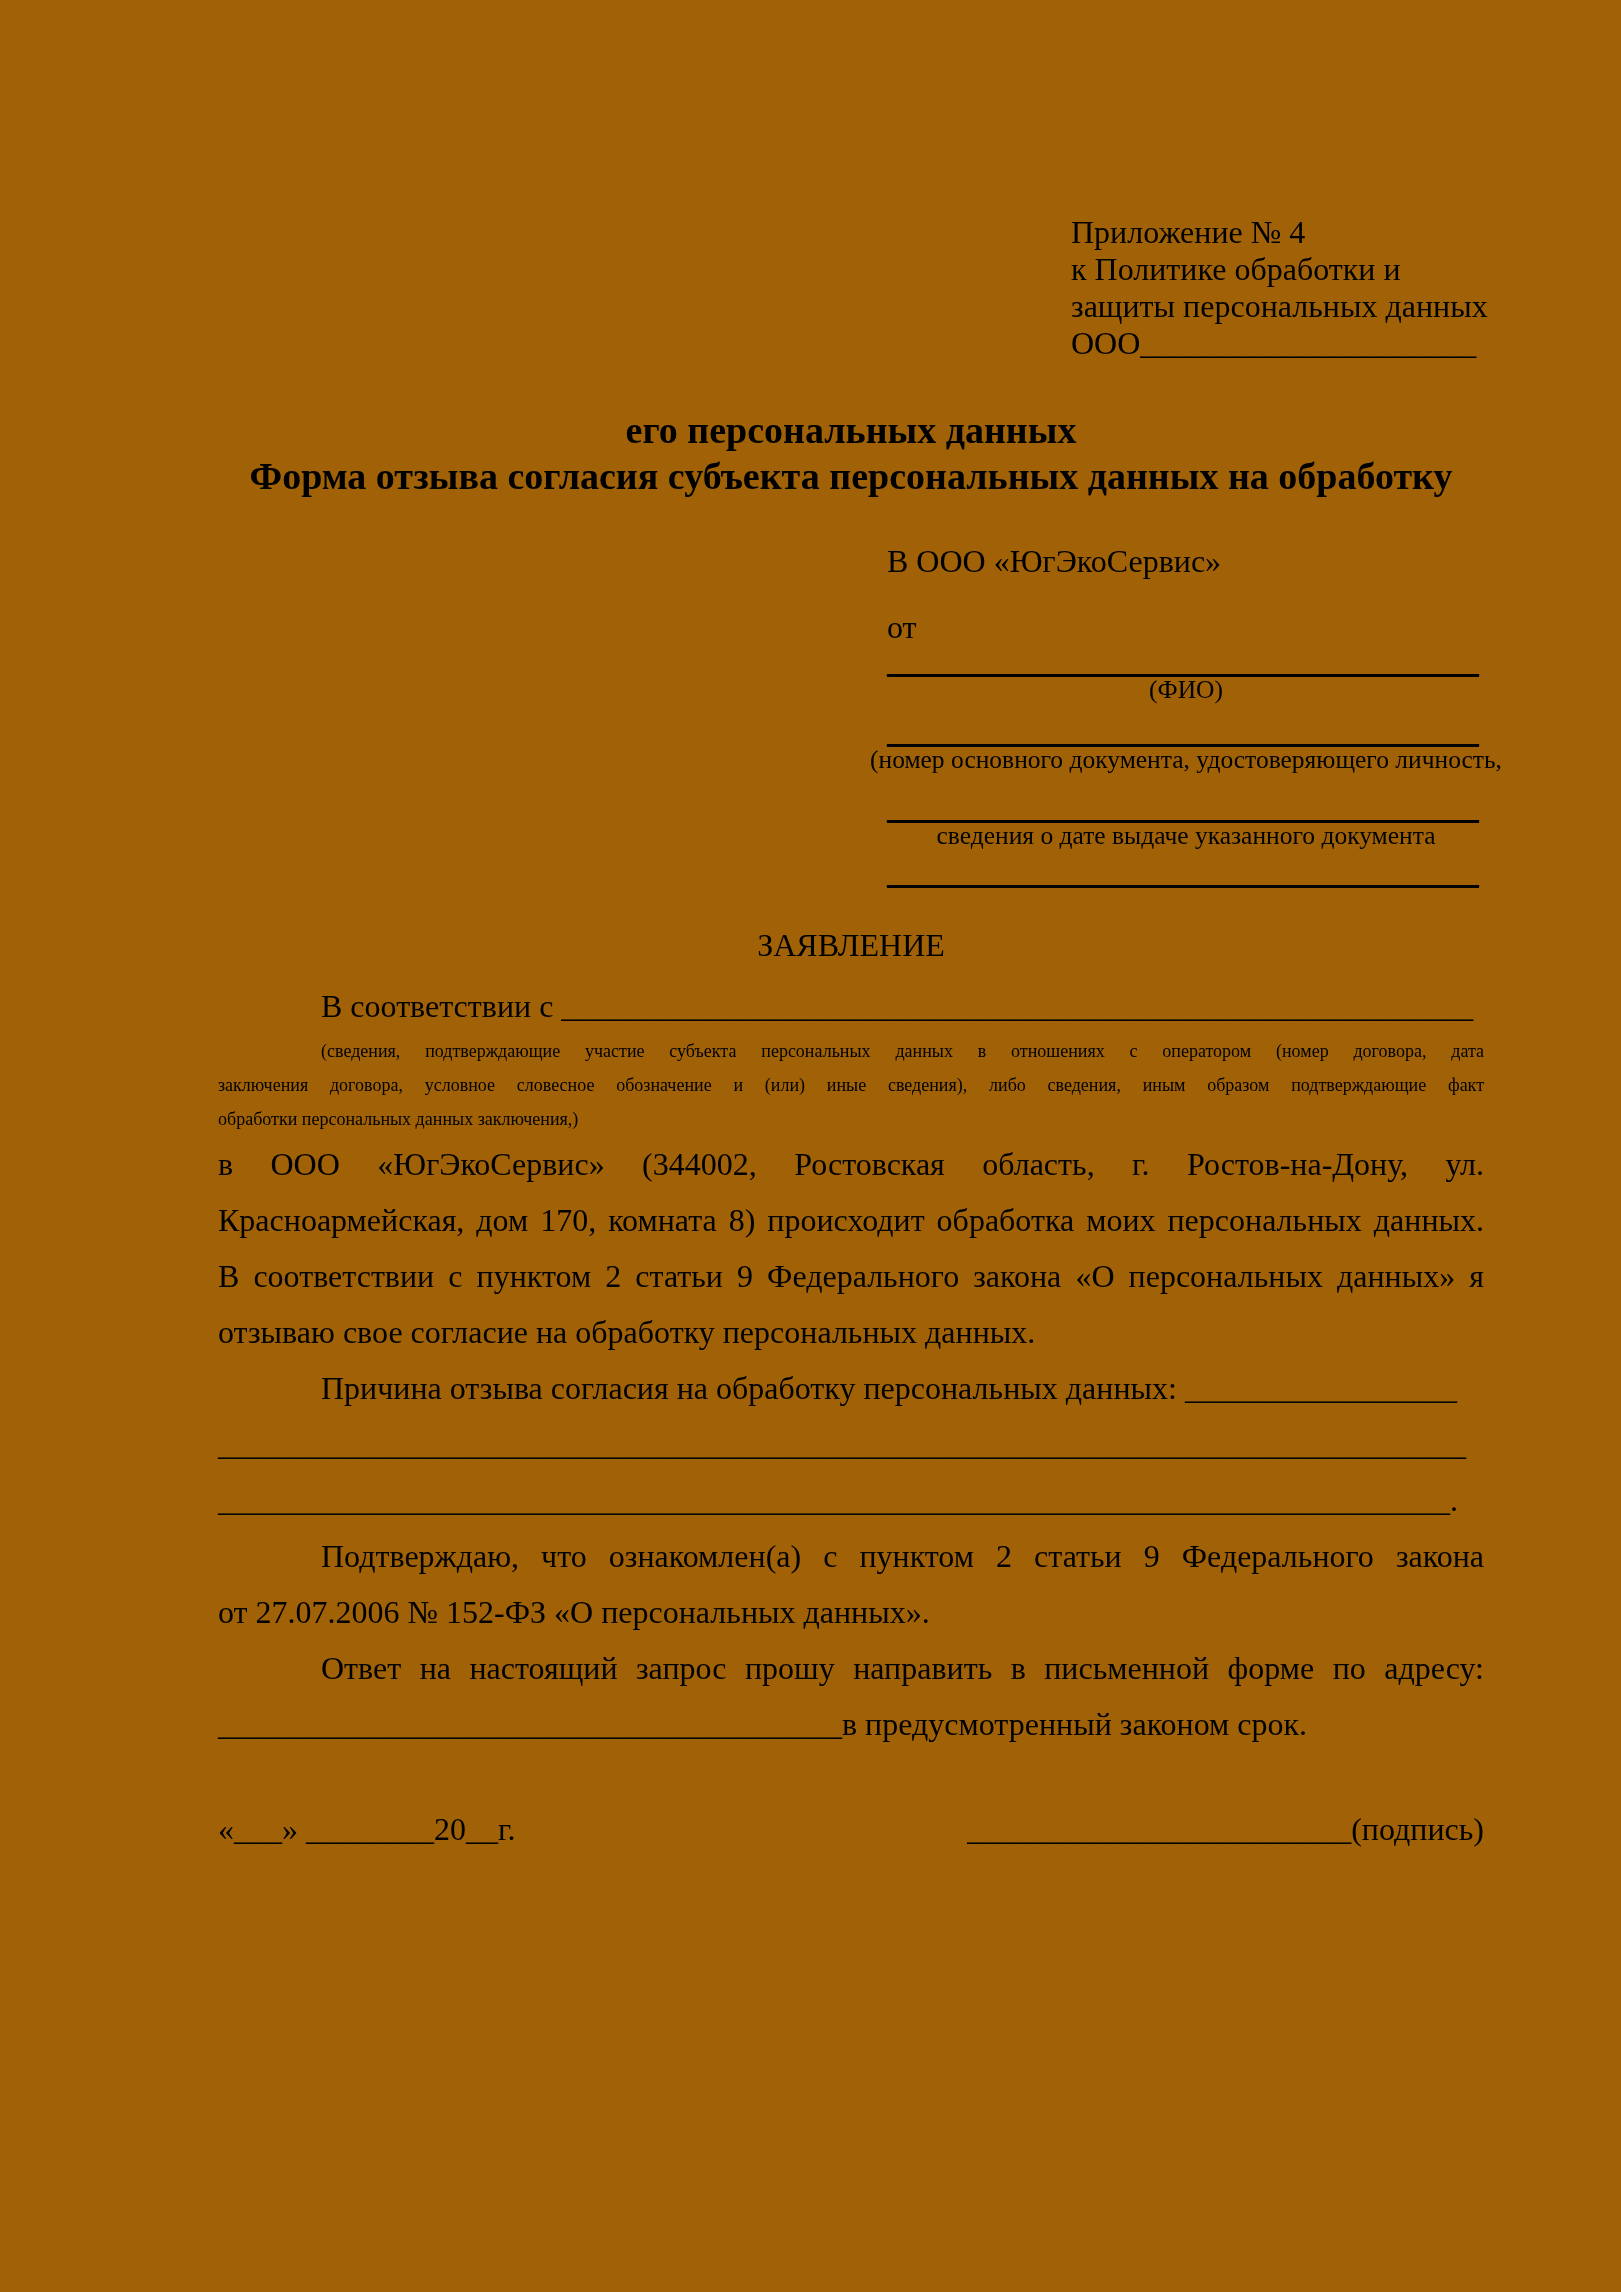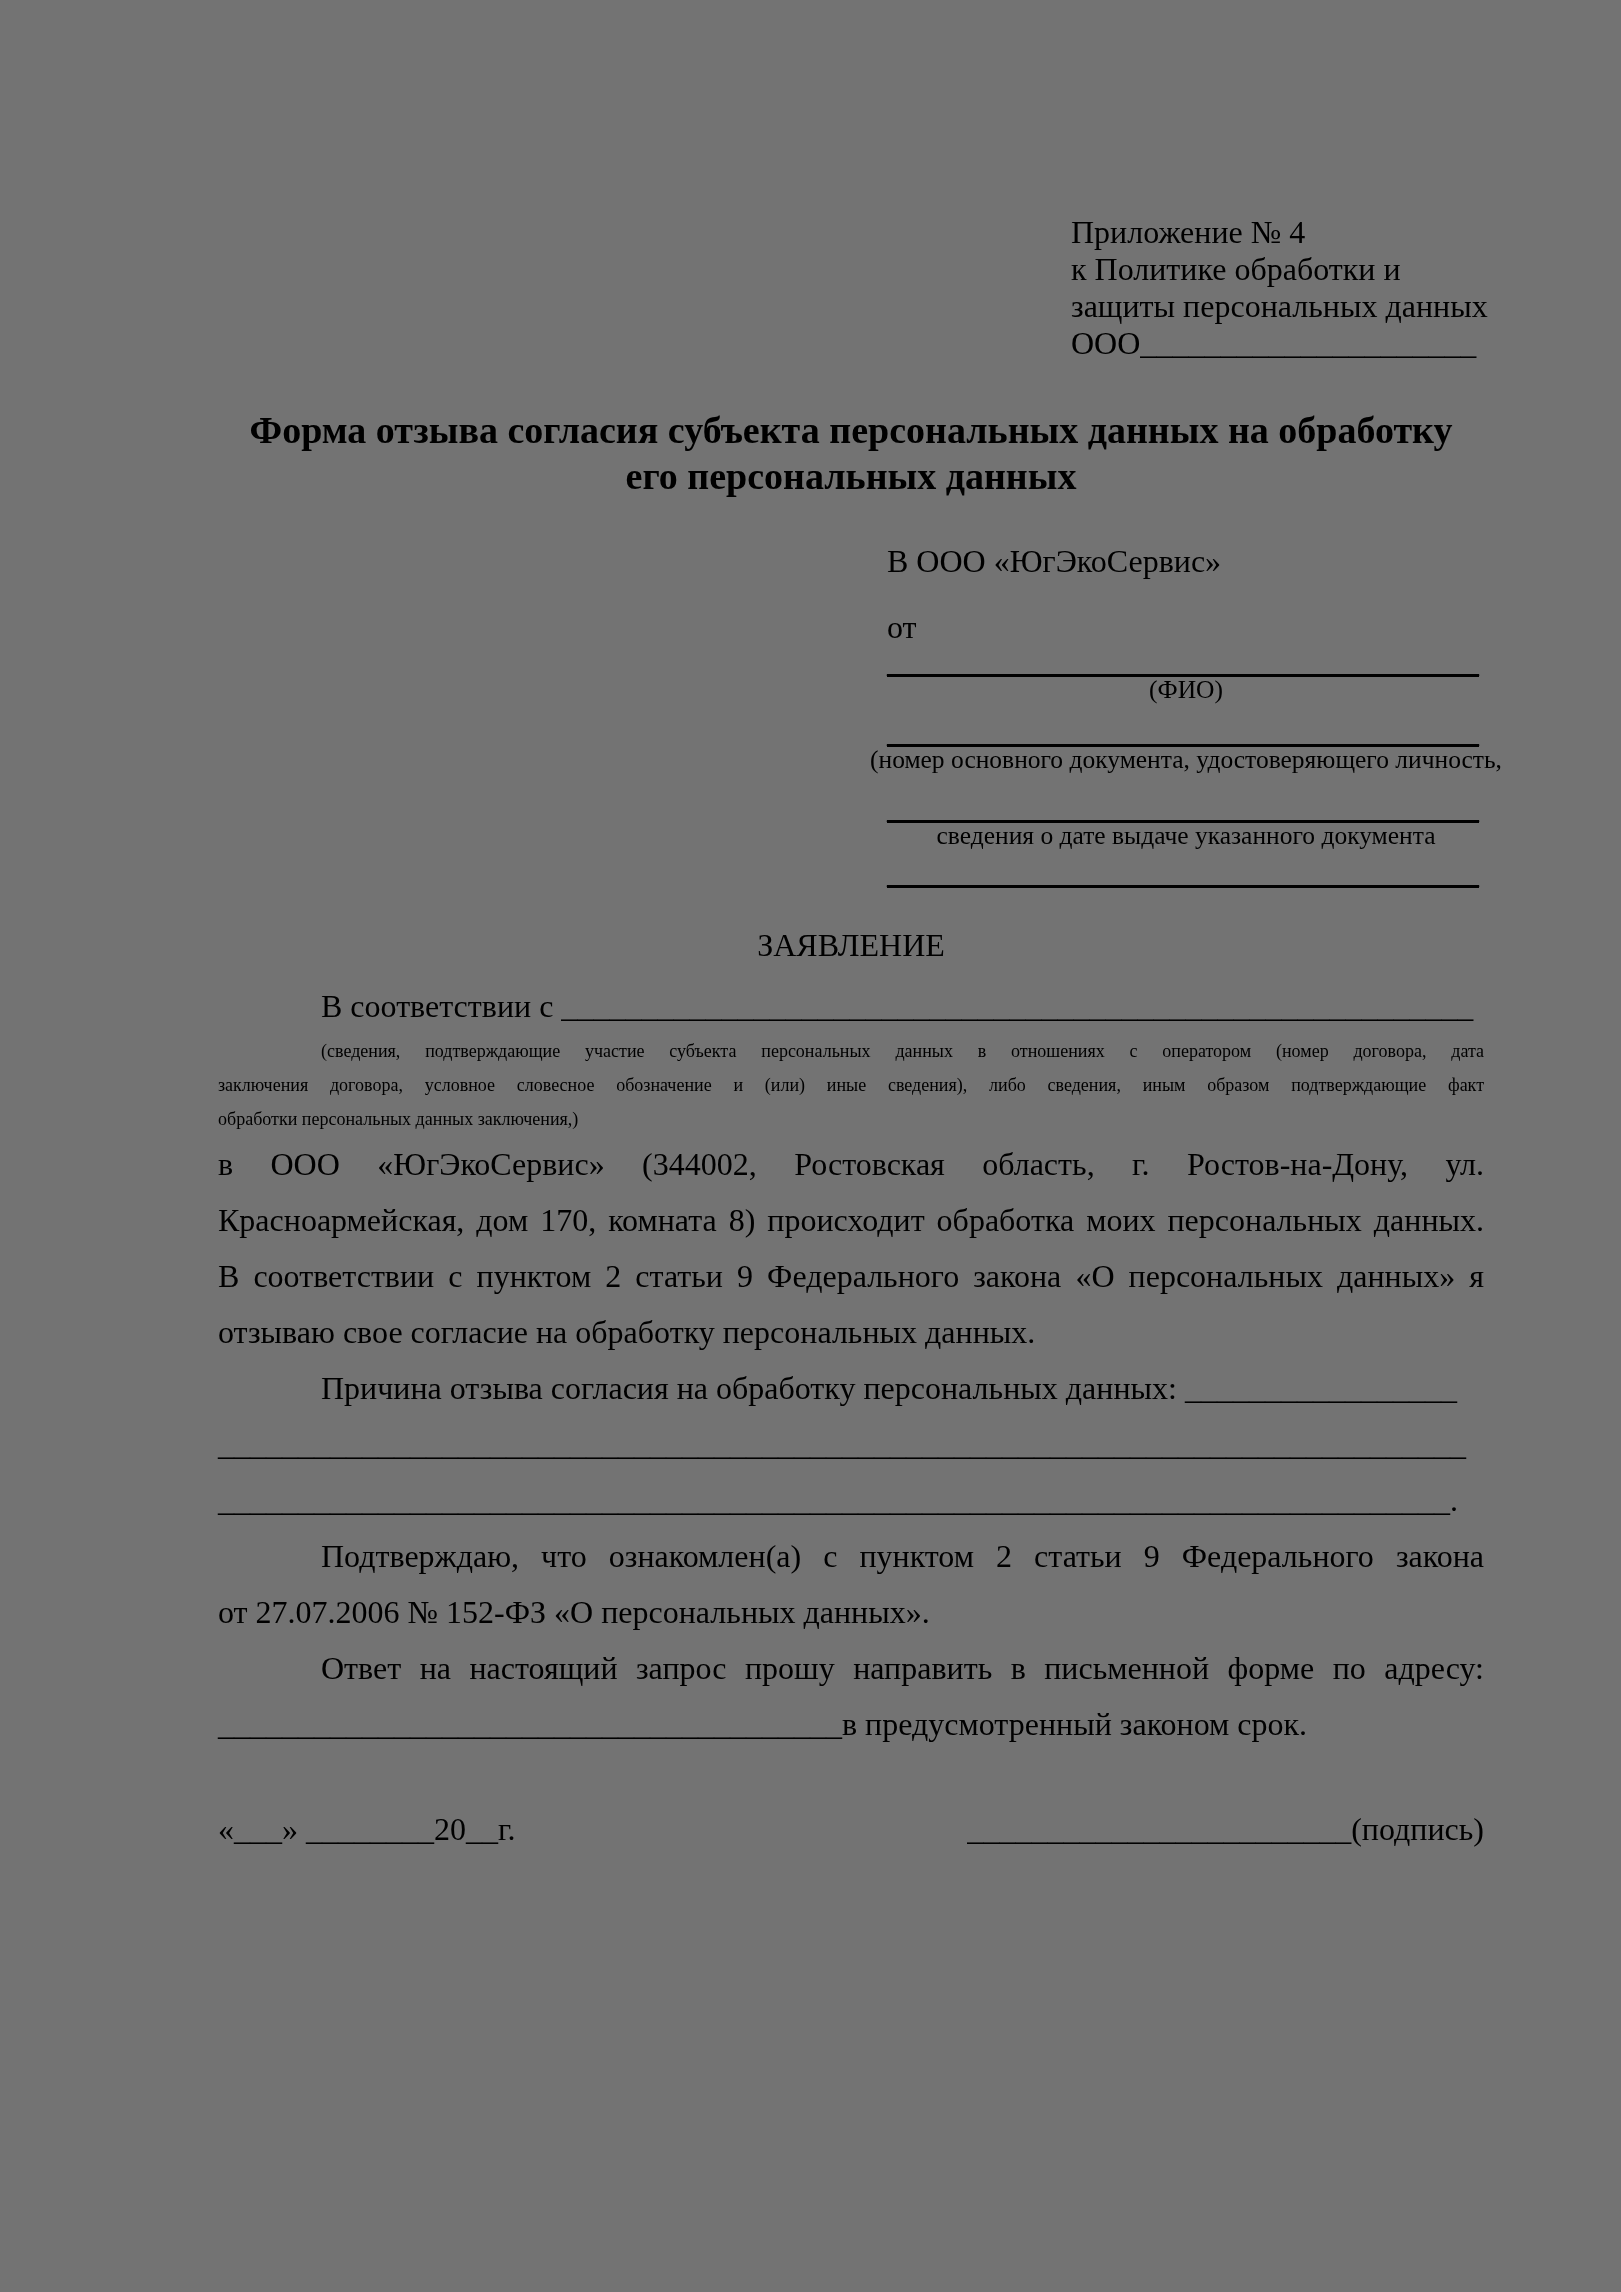--- a/index.html
+++ b/index.html
@@ -1,19 +1,19 @@
 <!DOCTYPE html>
 <html><head>
 <meta charset="utf-8">
 <style>
   html, body { margin:0; padding:0; background:#ffffff; }
   .page {
     position:relative;
     width:1621px; height:2293px;
-    background:#737373; color:#000000;
+    background:#a16207; color:#000000;
     font-family:"Liberation Serif","DejaVu Serif",serif;
     font-size:32px;
     box-sizing:border-box;
     padding:214px 137px 0 218px;
     overflow:hidden;
   }
   .nowrap { white-space:nowrap; }
   .indent { text-indent:103px; }
   .just { text-align:justify; text-align-last:justify; }
 
@@ -51,22 +51,22 @@
 <div class="page">
 
   <div class="appendix">
     <div>Приложение № 4</div>
     <div>к Политике обработки и</div>
     <div>защиты персональных данных</div>
     <div><span>ООО</span><span>_____________________</span></div>
   </div>
 
   <div class="title">
+    <div>его персональных данных</div>
     <div>Форма отзыва согласия субъекта персональных данных на обработку</div>
-    <div>его персональных данных</div>
   </div>
 
   <div class="addressee">
     <div class="to">В ООО «ЮгЭкоСервис»</div>
     <div class="from">от</div>
 
     <div>
       <div class="ul-row">_____________________________________</div>
       <div class="caption">(ФИО)</div>
     </div>

